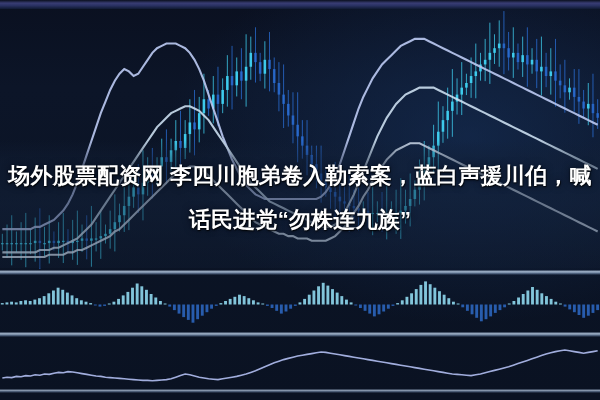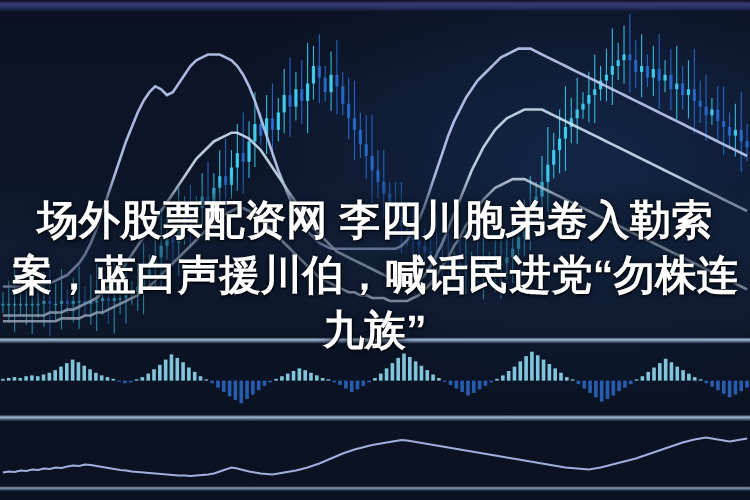--- a/index.html
+++ b/index.html
@@ -55,21 +55,21 @@
     top: 140px; height: 128px;
     background: linear-gradient(180deg, rgba(17,30,52,0.0) 0%, rgba(18,32,55,0.38) 14%, rgba(20,35,60,0.50) 50%, rgba(17,30,52,0.30) 100%);
   }
 
   #headline {
     position: absolute;
     left: 0; top: 154px;
     width: 600px;
     text-align: center;
     color: #ffffff;
-    font-size: 33px;
+    font-size: 22px;
     font-weight: 700;
     line-height: 44px;
     letter-spacing: .2px;
     text-shadow:
       0 1px 2px rgba(0,0,0,.85),
       0 0 7px rgba(3,10,22,.75),
       1px 1px 0 rgba(0,0,0,.45);
     white-space: pre-wrap;
     padding: 0 6px;
     box-sizing: border-box;

